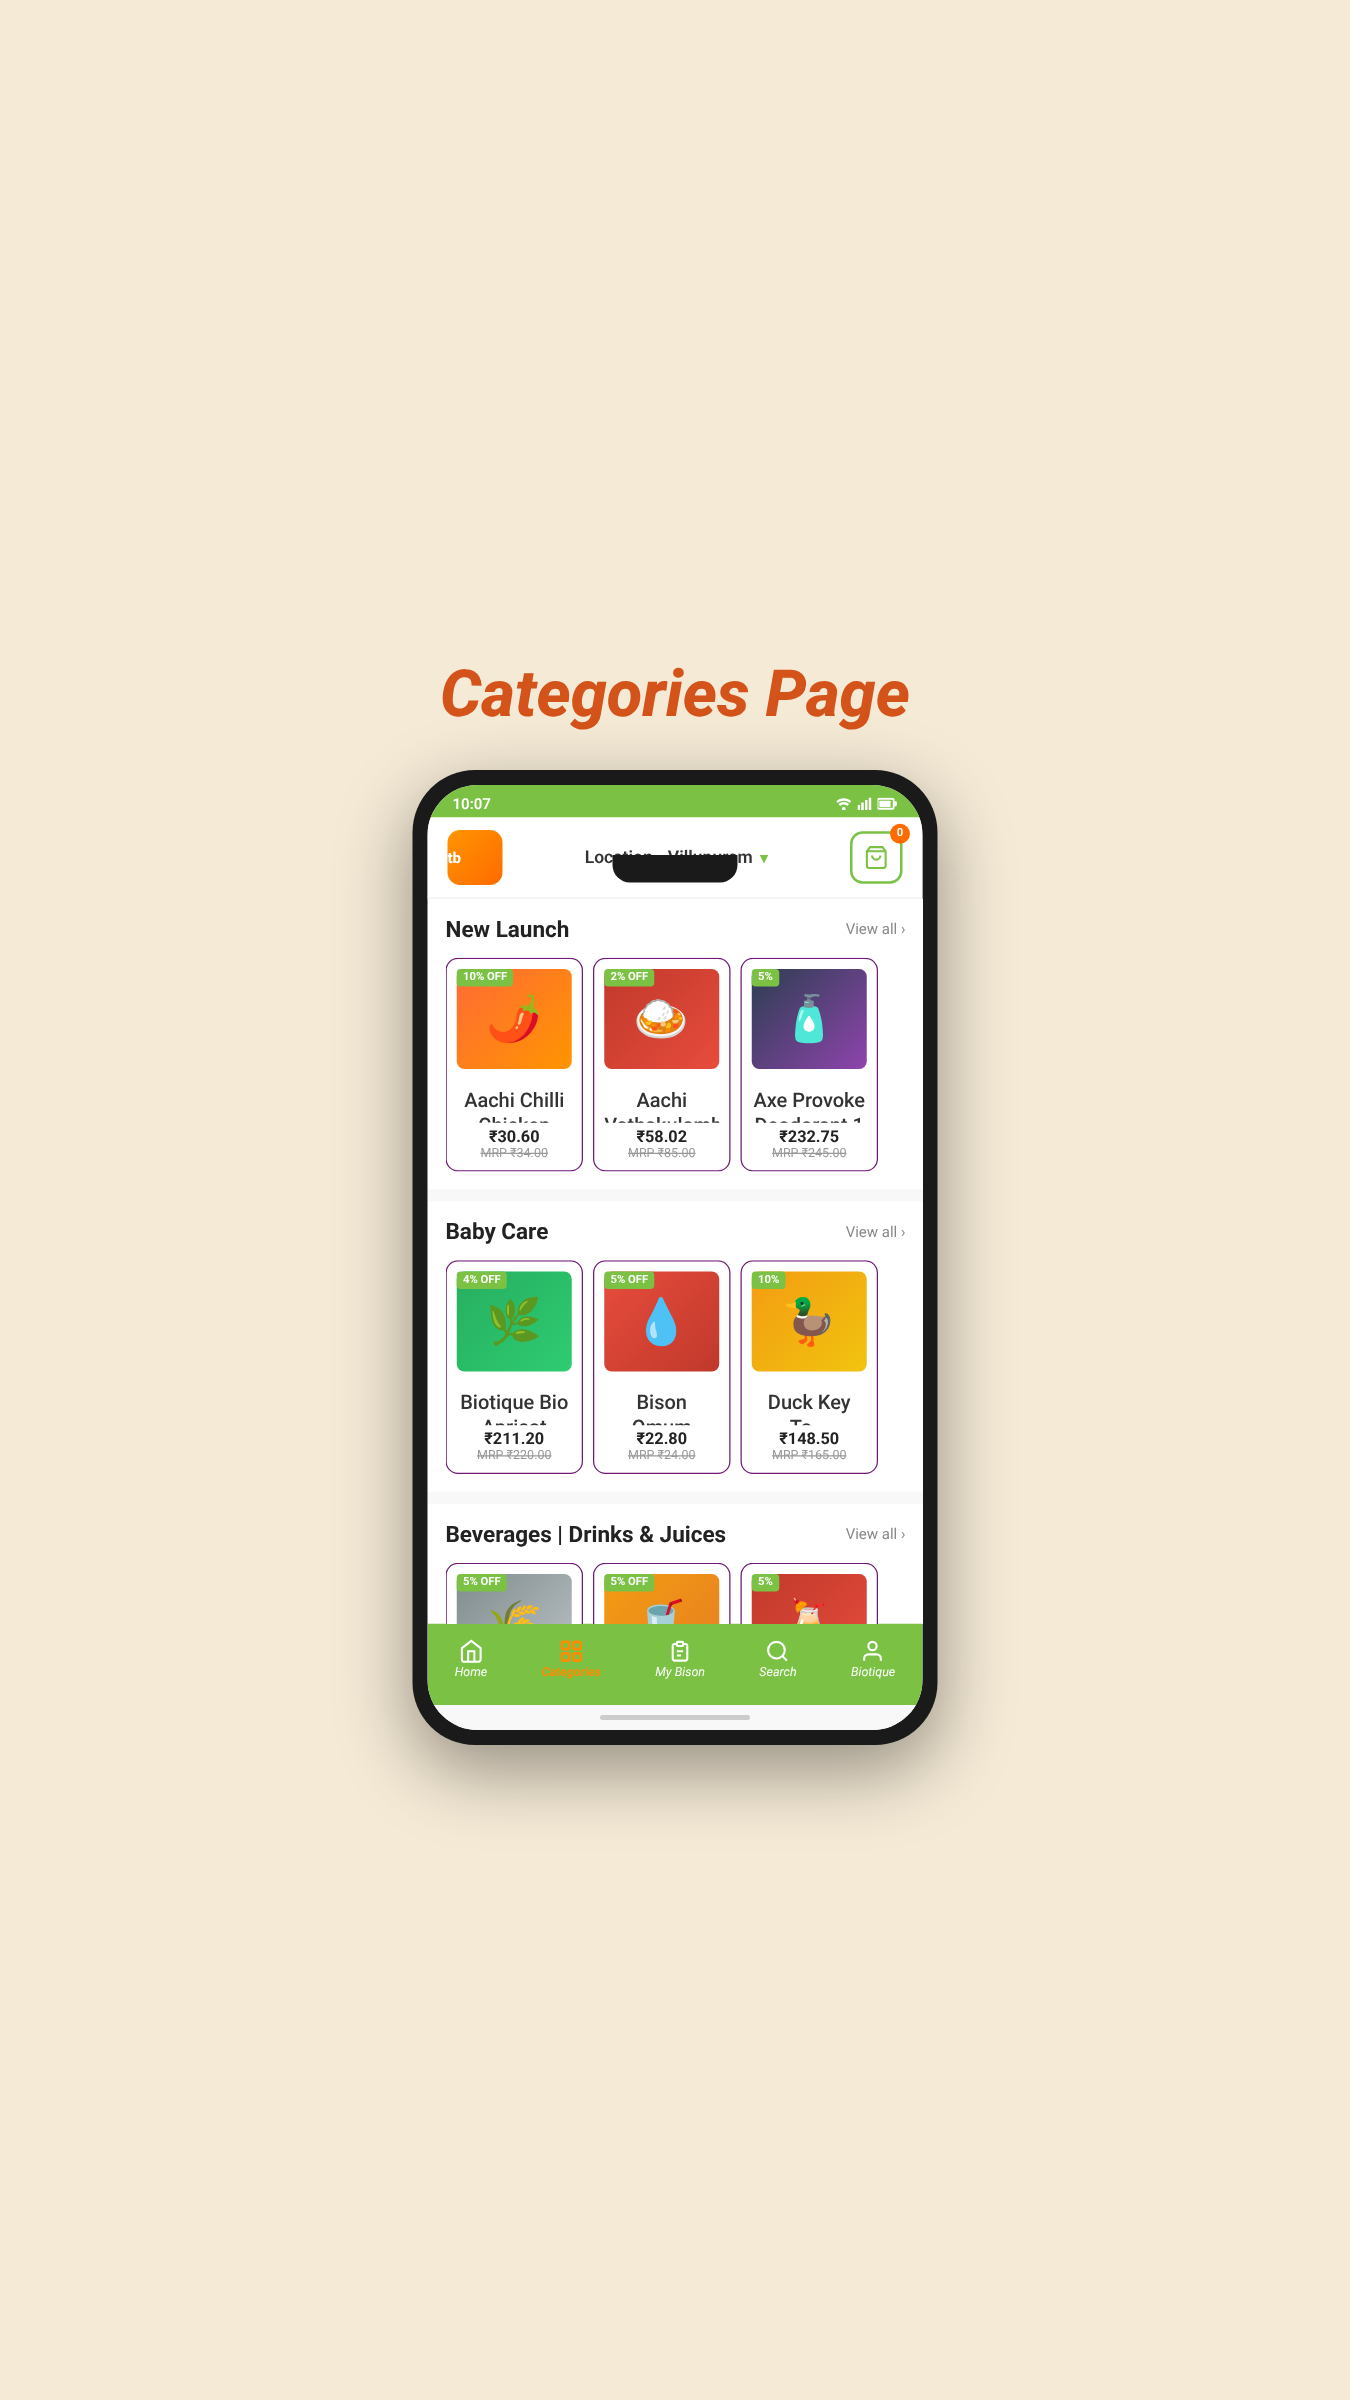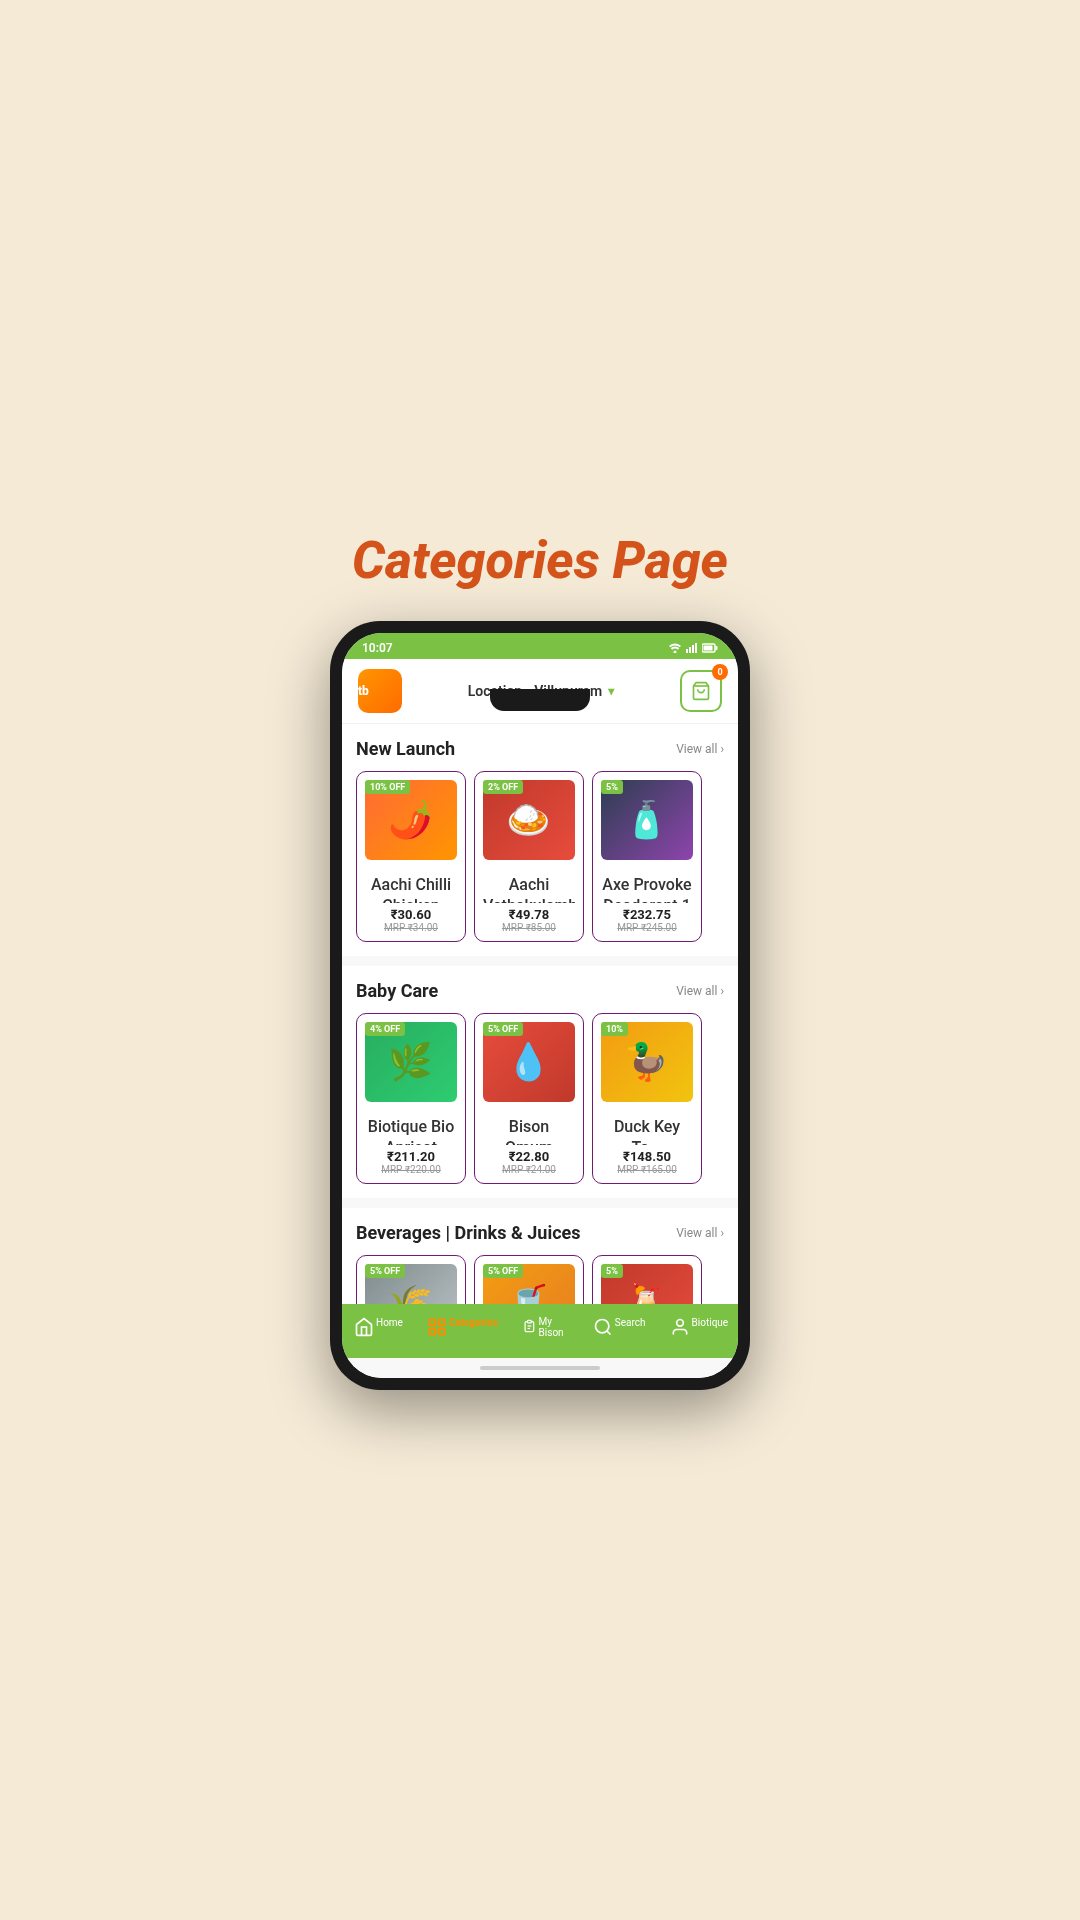--- a/index.html
+++ b/index.html
@@ -217,24 +217,26 @@
     }
     .bottom-nav {
       background: #7bc144;
       display: flex;
       align-items: center;
       justify-content: space-around;
       padding: 8px 0 16px;
     }
     .nav-item {
       display: flex;
-      flex-direction: row;
+      flex-direction: column;
+      align-items: center;
       gap: 2px;
       cursor: pointer;
       padding: 4px 12px;
+      font-style: italic;
     }
     .nav-label {
       font-size: 10px;
       color: white;
     }
     .nav-label.active {
       color: #ff8c00;
       font-weight: 700;
     }
     .home-indicator {
@@ -328,21 +330,21 @@
               <div class="product-name">Aachi Chilli Chicken Masala...</div>
               <div class="product-price">₹30.60</div>
               <div class="product-mrp">MRP ₹34.00</div>
             </div>
             <div class="product-card">
               <span class="discount-badge">2% OFF</span>
               <div class="product-image img-vathakulambu">
                 <span>🍛</span>
               </div>
               <div class="product-name">Aachi Vathakulambu ...</div>
-              <div class="product-price">₹49.78</div>
+              <div class="product-price">₹58.02</div>
               <div class="product-mrp">MRP ₹85.00</div>
             </div>
             <div class="product-card">
               <span class="discount-badge">5%</span>
               <div class="product-image img-axe">
                 <span>🧴</span>
               </div>
               <div class="product-name">Axe Provoke Deodorant 1</div>
               <div class="product-price">₹232.75</div>
               <div class="product-mrp">MRP ₹245.00</div>

